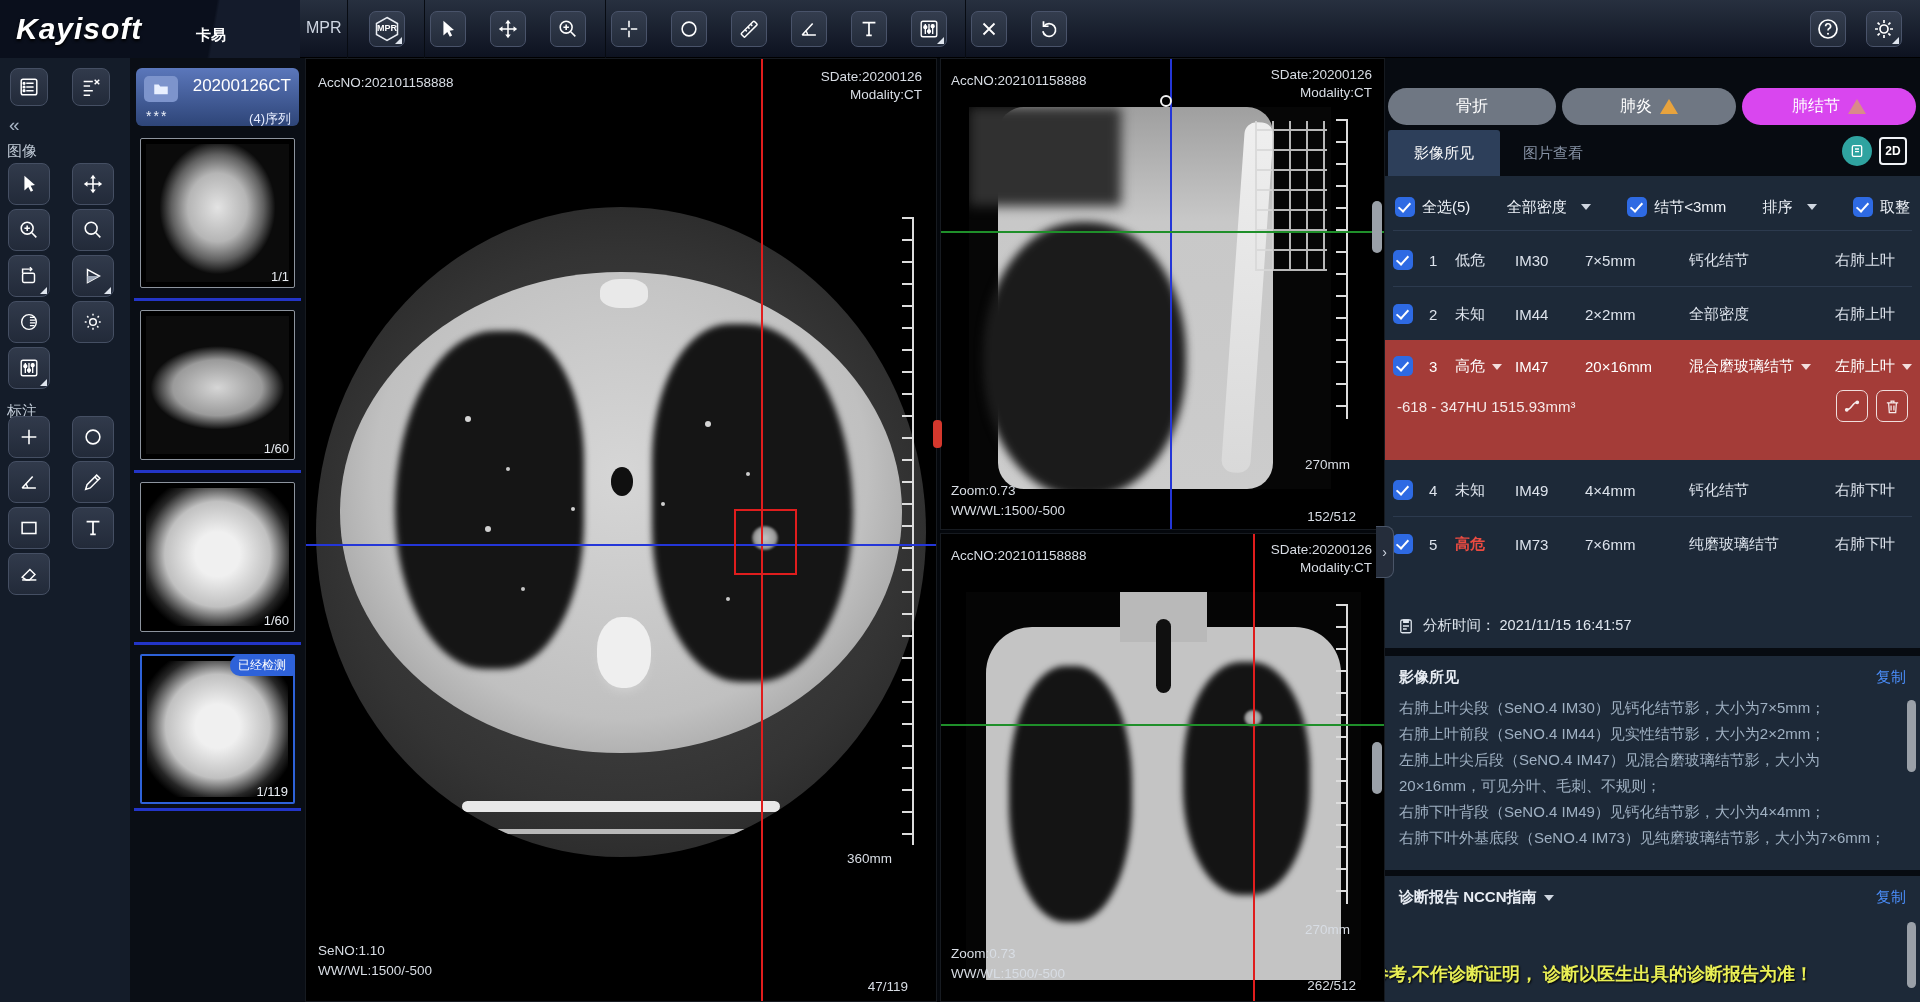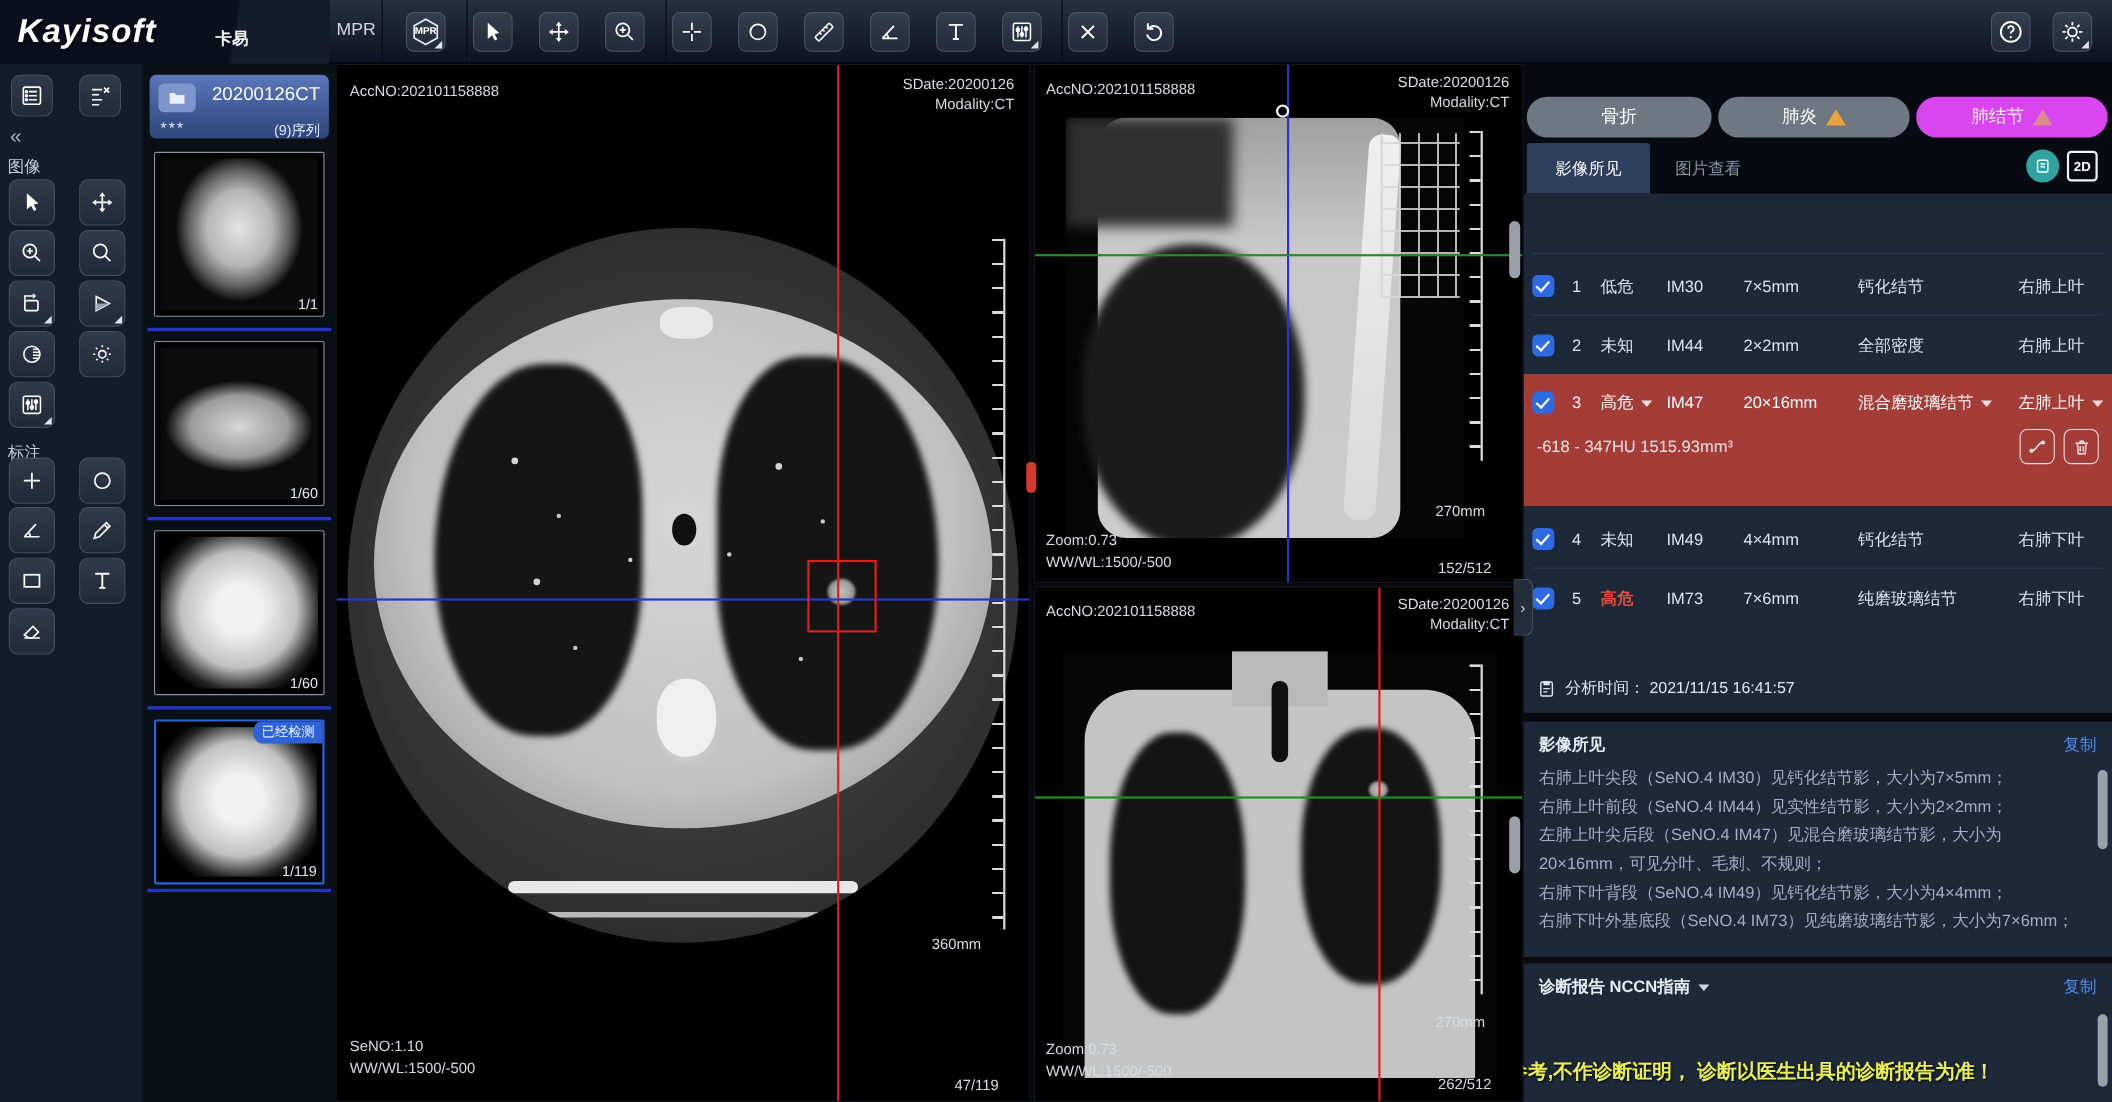--- a/index.html
+++ b/index.html
@@ -375,21 +375,21 @@
 
 <div id="thumbcol">
   <div id="series-hd">
     <div class="fold">
       <svg width="18" height="18" viewBox="0 0 24 24" fill="#e9f0ff">
           <path d="M3 6h6l2 2.5h10V19H3z"></path>
         </svg>
     </div>
     <span class="t1">20200126CT</span>
     <span class="stars">***</span>
-    <span class="cnt">(9)序列</span>
+    <span class="cnt">(4)序列</span>
   </div>
   <div class="thumb" style="top:80px">
     <div class="xr"></div>
     <span class="num">1/1</span>
   </div>
   <div class="bluesep" style="top:240px"></div>
   <div class="thumb" style="top:252px">
     <div class="ax-th"></div>
     <span class="num">1/60</span>
   </div>
@@ -504,20 +504,42 @@
       <rect x="5" y="4" width="14" height="16" rx="2"></rect>
         <path d="M9 9h6M9 13h6"></path>
       </svg>
   </div>
   <div class="twod" style="left:494px; top:79px">
     <span>2D</span>
   </div>
 
   <div class="sec" style="top:118px; height:472px"></div>
 
+  <div id="filters">
+    <div class="fitem">
+      <span class="cb"></span>
+      <span>全选(5)</span>
+    </div>
+    <div class="fitem">
+      <span>全部密度</span>
+        <span class="caret"></span>
+    </div>
+    <div class="fitem">
+      <span class="cb"></span>
+      <span>结节&lt;3mm</span>
+    </div>
+    <div class="fitem">
+      <span>排序</span>
+        <span class="caret"></span>
+    </div>
+    <div class="fitem">
+      <span class="cb"></span>
+      <span>取整</span>
+    </div>
+  </div>
   <div class="hrline" style="top:172px"></div>
 
   <div class="nrow" style="top:180px">
     <span class="cb"></span>
     <span>1</span>
     <span>低危</span>
     <span>IM30</span>
     <span>7×5mm</span>
     <span>钙化结节</span>
     <span>右肺上叶</span>

